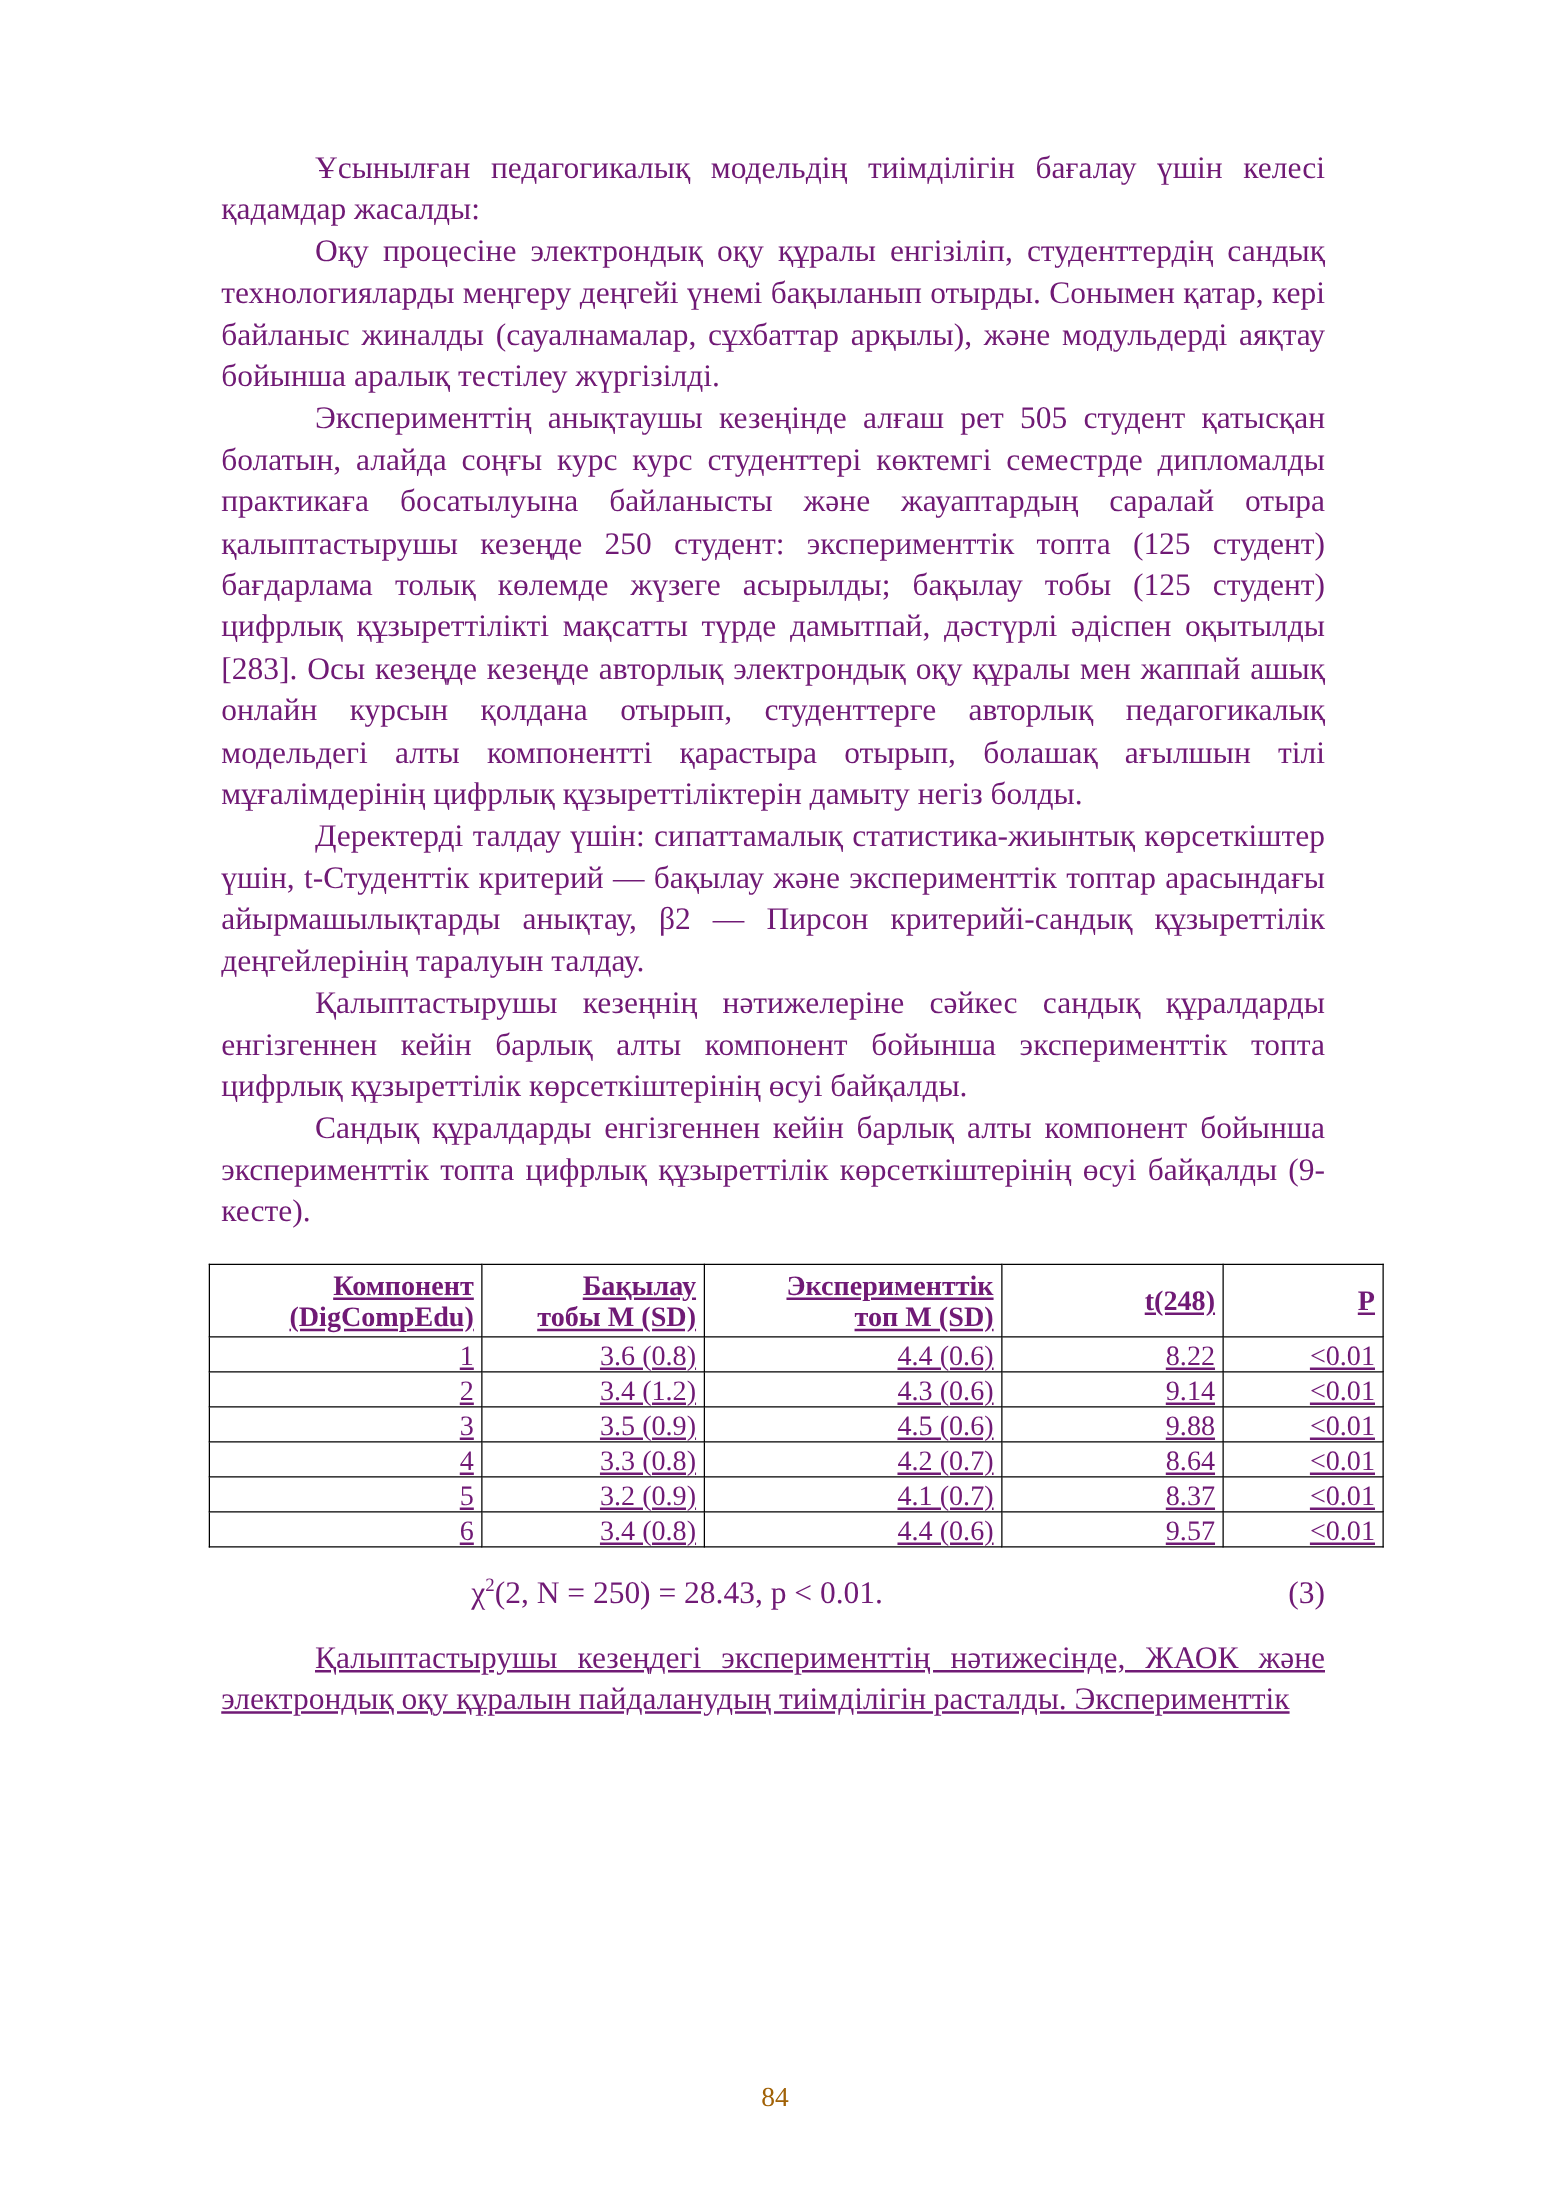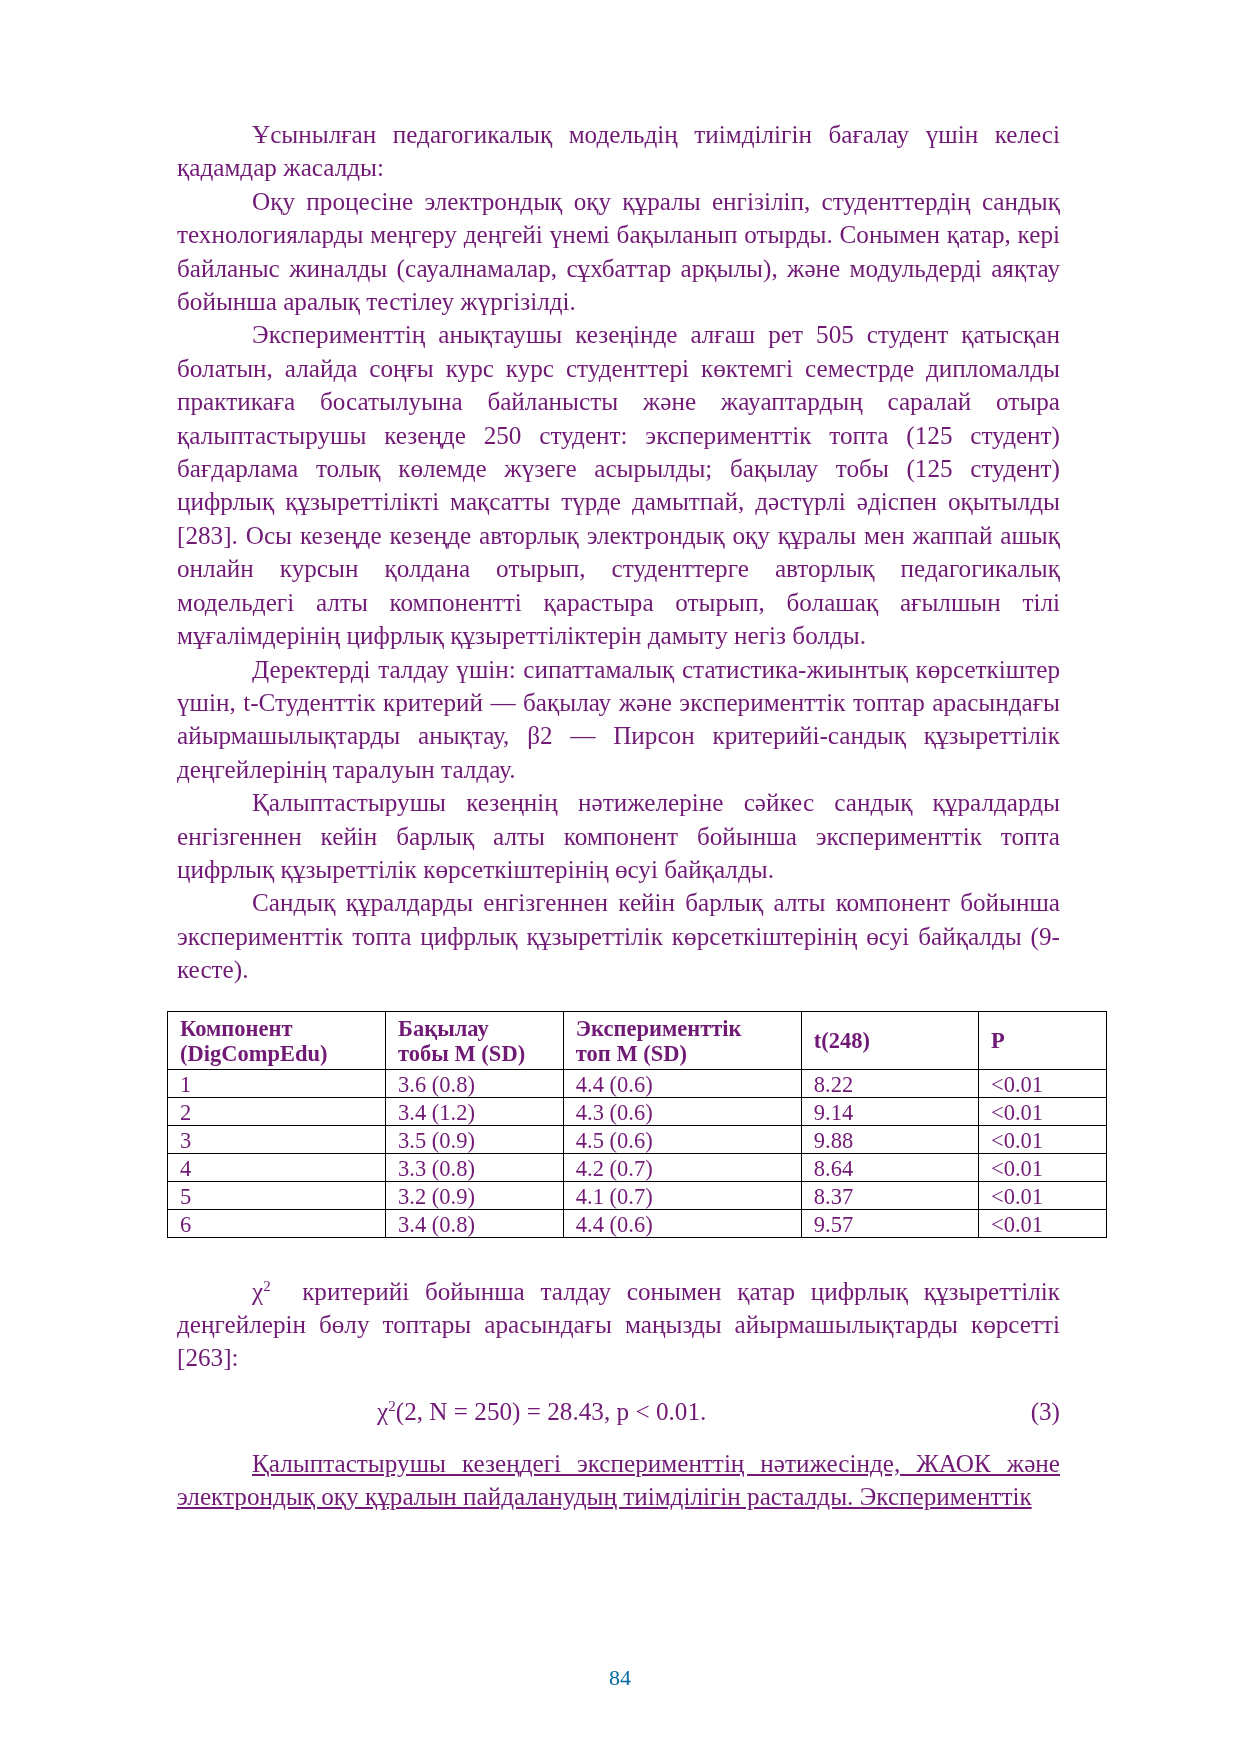--- a/index.html
+++ b/index.html
@@ -9,35 +9,36 @@
       font-family: "Liberation Serif", "DejaVu Serif", serif;
       font-size: 25.2px; line-height: 33.4px; color: #701a75;
     }
     .para { margin: 0; text-align: justify; text-indent: 75px; }
     .caption { margin: 35px 0 0 0; text-indent: 75px; }
     table.results {
       margin-top: 24px; margin-left: -10px; border-collapse: collapse;
       width: 940px; font-size: 22.5px; line-height: 25px;
     }
     table.results th, table.results td {
-      border: 1.5px solid #000; text-align: left; vertical-align: middle;
+      border: 1.5px solid #000; text-align: right; vertical-align: middle;
       padding: 1px 6px 0 12px;
+      text-decoration: underline;
     }
     table.results th { font-weight: bold; padding-top: 4px; padding-bottom: 3px; }
     table.results td { height: 25px; padding-top: 2px; padding-bottom: 0; }
     .col1 { width: 200px; } .col2 { width: 160px; } .col3 { width: 220px; }
     .col4 { width: 160px; margin-left: 16px; } .col5 { width: 110px; }
     .chi-para { margin-top: 37px; }
     .equation { position: relative; margin-top: 20px; height: 34px; }
     .equation .eq-text { position: absolute; left: 200px; top: 0; }
     .equation .eq-num { position: absolute; right: 0; top: 0; }
     .final-para { margin-top: 18px; text-decoration: underline; }
     .page-number {
       position: absolute; left: 0; right: 0; top: 1665px; text-align: center;
-      font-family: "Liberation Serif", "DejaVu Serif", serif; font-size: 22px; color: #0369a1;
+      font-family: "Liberation Serif", "DejaVu Serif", serif; font-size: 22px; color: #a16207;
     }
     sup { font-size: 60%; vertical-align: super; line-height: 0; }
   </style>
 </head>
 <body>
 
 <div class="page">
   <p class="para">Ұсынылған педагогикалық модельдің тиімділігін бағалау үшін келесі қадамдар жасалды:</p>
   <p class="para">Оқу процесіне электрондық оқу құралы енгізіліп, студенттердің сандық технологияларды меңгеру деңгейі үнемі бақыланып отырды.  Сонымен қатар, кері байланыс жиналды (сауалнамалар, сұхбаттар арқылы), және модульдерді аяқтау бойынша аралық тестілеу жүргізілді.</p>
   <p class="para">Эксперименттің анықтаушы кезеңінде алғаш рет 505 студент қатысқан болатын, алайда соңғы курс курс студенттері көктемгі семестрде дипломалды практикаға босатылуына байланысты және жауаптардың саралай отыра қалыптастырушы кезеңде 250 студент: эксперименттік топта (125 студент) бағдарлама толық көлемде жүзеге асырылды; бақылау тобы (125 студент) цифрлық құзыреттілікті мақсатты түрде дамытпай, дәстүрлі әдіспен оқытылды [283]. Осы кезеңде кезеңде авторлық электрондық оқу құралы мен жаппай ашық онлайн курсын қолдана отырып, студенттерге авторлық педагогикалық модельдегі алты компонентті қарастыра отырып, болашақ ағылшын тілі мұғалімдерінің цифрлық құзыреттіліктерін дамыту негіз болды.</p>
@@ -104,21 +105,20 @@
       <tr>
         <td>6</td>
         <td>3.4 (0.8)</td>
         <td>4.4 (0.6)</td>
         <td>9.57</td>
         <td>&lt;0.01</td>
       </tr>
     </tbody>
   </table>
 
-  <p class="para chi-para"><span>χ</span><sup>2</sup><span style="white-space: pre-wrap;">  критерийі бойынша талдау сонымен қатар цифрлық құзыреттілік деңгейлерін бөлу топтары арасындағы маңызды айырмашылықтарды көрсетті [263]:</span></p>
 
   <div class="equation">
     <span class="eq-text"><span>χ</span><sup>2</sup><span>(2, N = 250) = 28.43, p &lt; 0.01.</span></span>
     <span class="eq-num">(3)</span>
   </div>
 
   <p class="para final-para">Қалыптастырушы кезеңдегі эксперименттің нәтижесінде, ЖАОК және электрондық оқу құралын пайдаланудың тиімділігін расталды.  Эксперименттік</p>
 </div>
 
 <div class="page-number">84</div>

